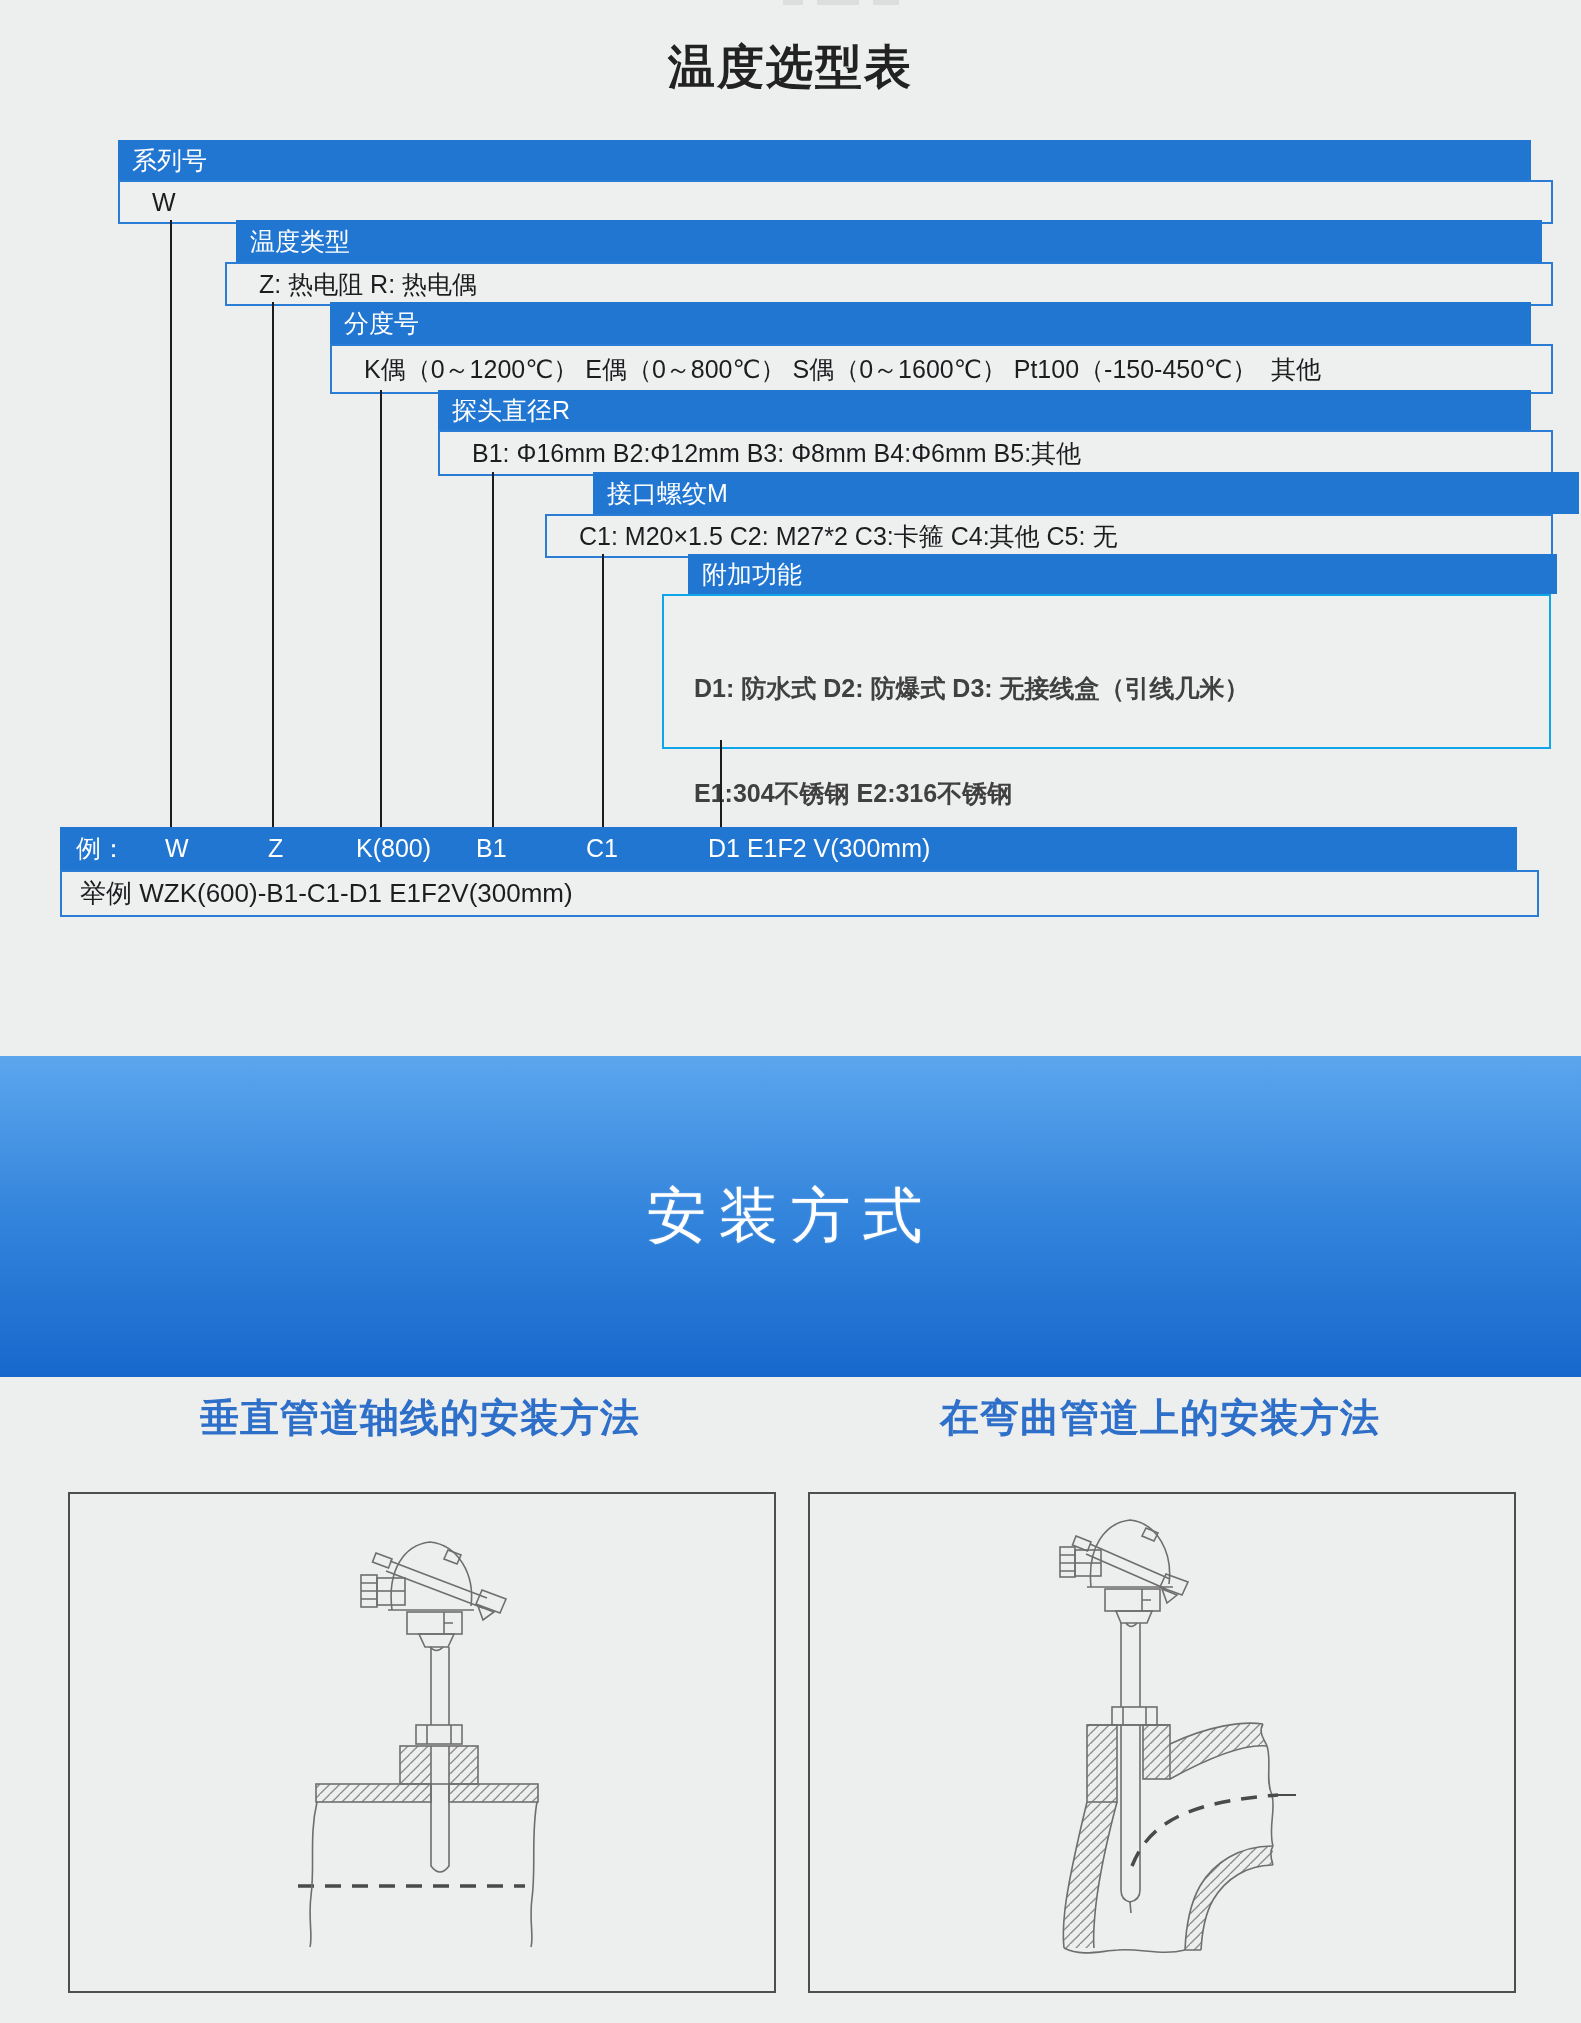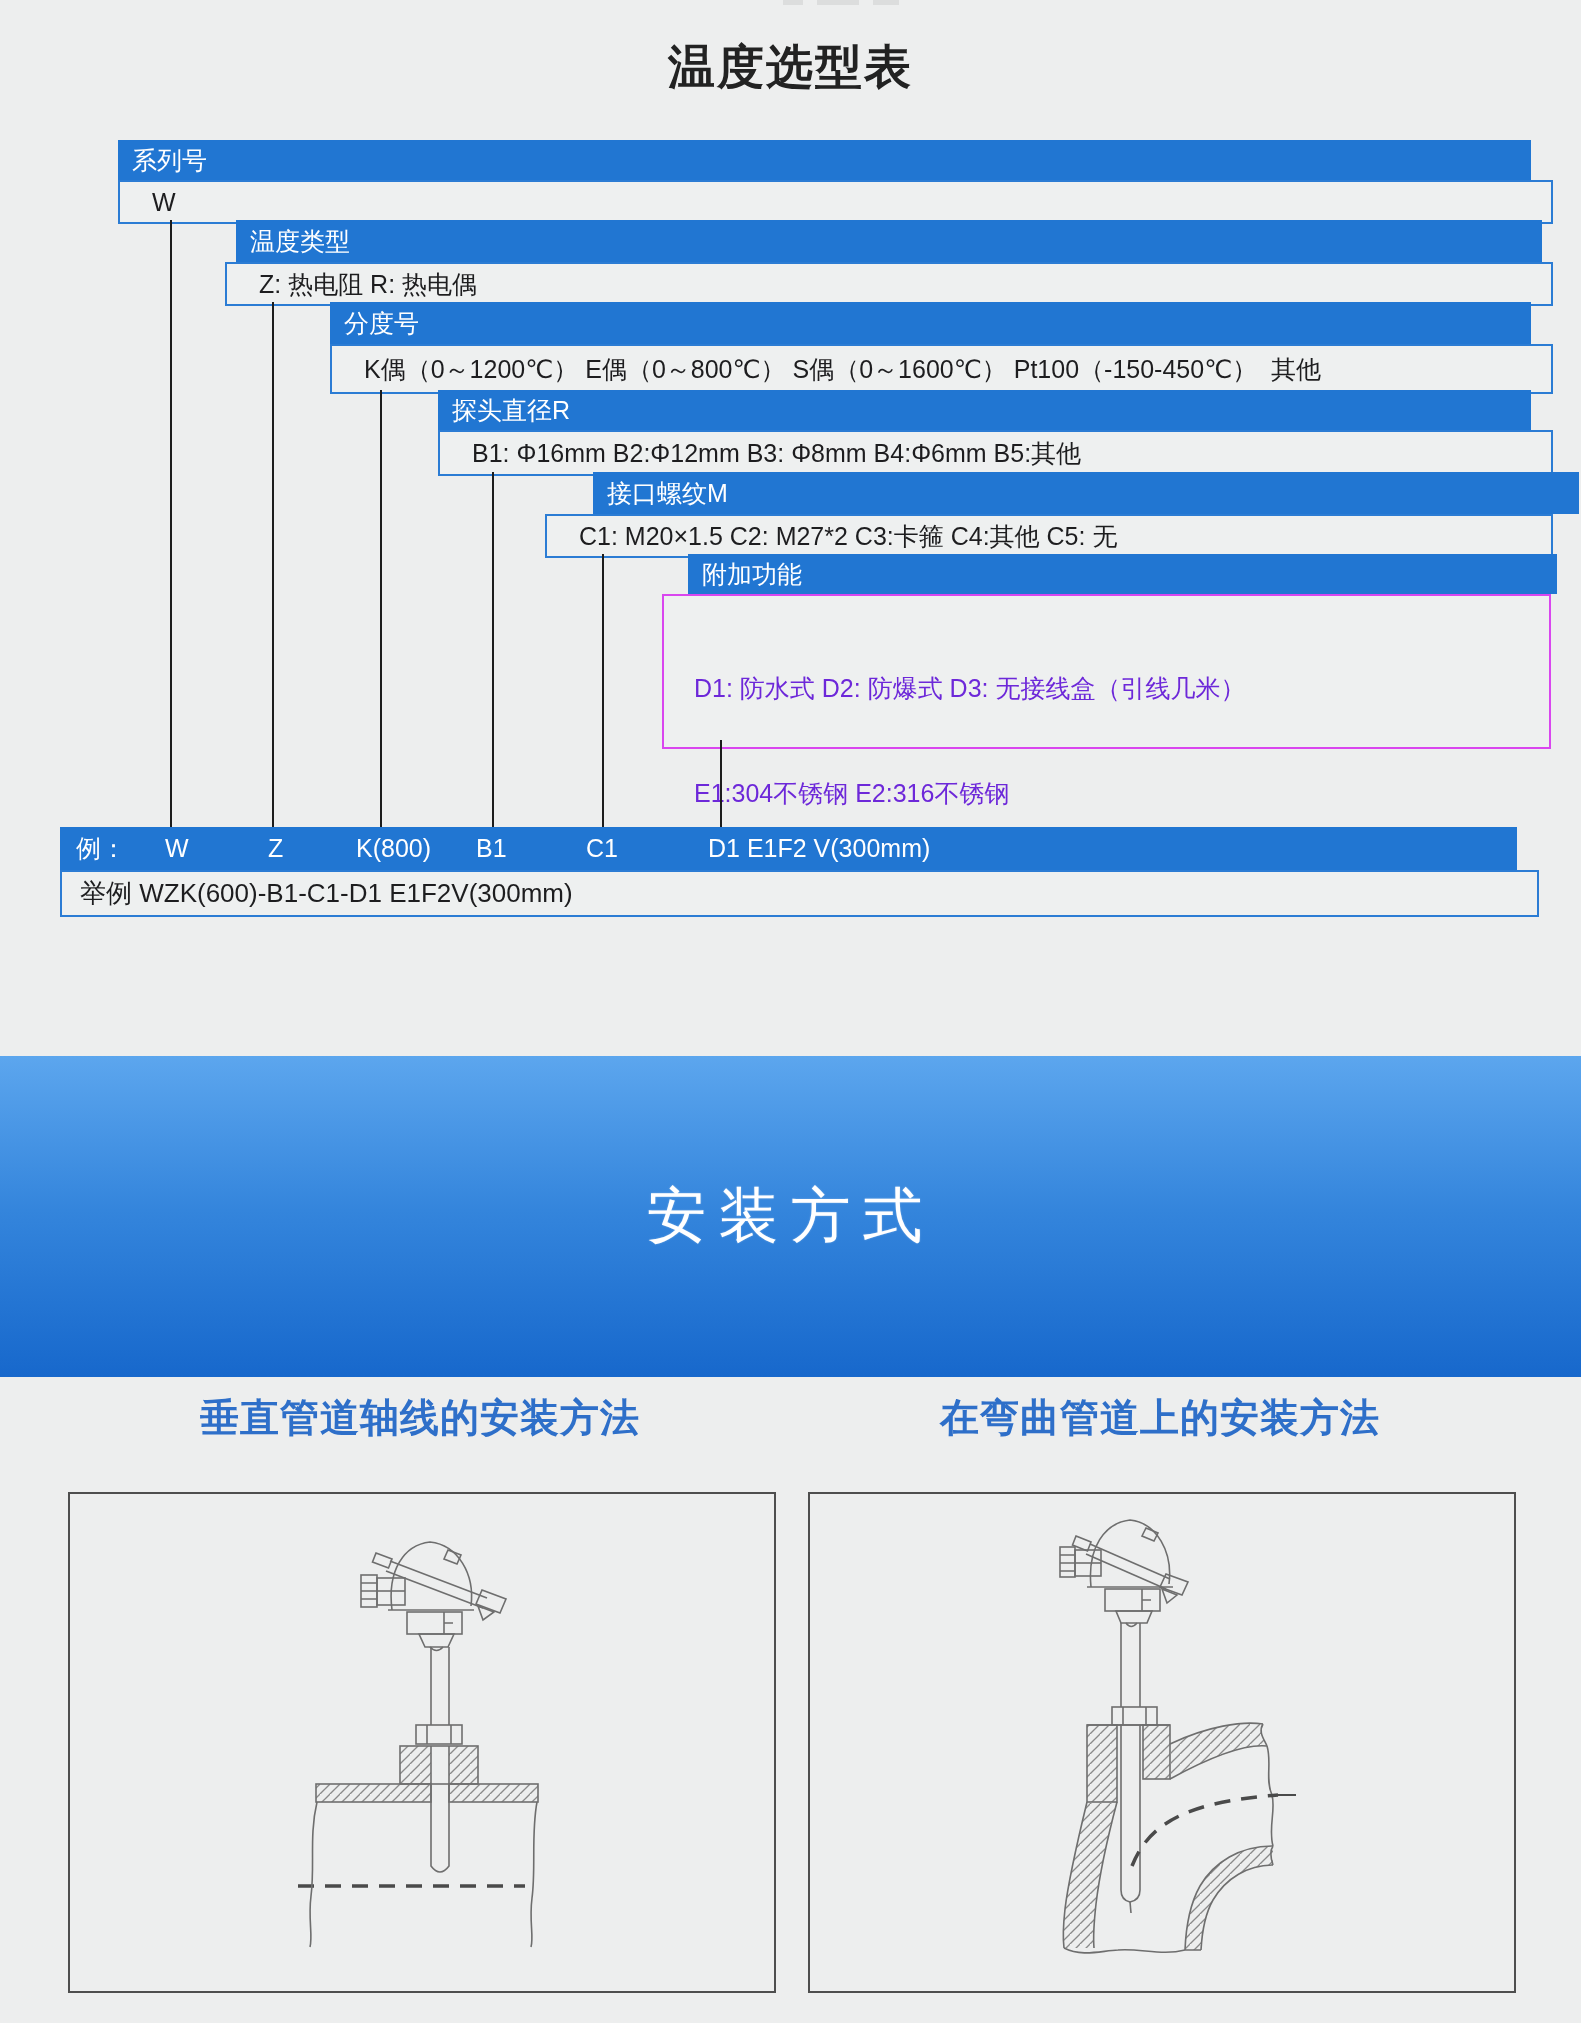--- a/index.html
+++ b/index.html
@@ -25,23 +25,23 @@
     position:absolute;background:#2176d2;color:#fff;
     font-size:25px;font-weight:500;padding-left:14px;
     display:flex;align-items:center;white-space:pre;
   }
   .lvl-value{
     position:absolute;background:#eef0f0;color:#1d1d1f;
     border:2px solid #2b7cd4;font-size:25px;padding-left:32px;
     display:flex;align-items:center;white-space:pre;
   }
   .lvl-value-multi{
-    position:absolute;background:#eef0f0;color:#6d28d9;
-    border:2px solid #d946ef;font-size:25px;padding:5px 0 0 30px;
-    line-height:35px;white-space:pre;
+    position:absolute;background:#eef0f0;color:#404040;
+    border:2px solid #0ea5e9;font-size:25px;padding:5px 0 0 30px;
+    line-height:35px;white-space:pre;font-weight:bold;
   }
   .h1r{left:118px;top:140px;width:1399px;height:40px;}
   .v1r{left:118px;top:180px;width:1399px;height:40px;}
   .h2r{left:236px;top:220px;width:1292px;height:42px;}
   .v2r{left:225px;top:262px;width:1292px;height:40px;}
   .h3r{left:330px;top:302px;width:1187px;height:42px;}
   .v3r{left:330px;top:344px;width:1187px;height:46px;}
   .h4r{left:438px;top:390px;width:1079px;height:40px;}
   .v4r{left:438px;top:430px;width:1079px;height:42px;}
   .h5r{left:545px;top:472px;width:972px;height:42px;margin-left:48px;}

